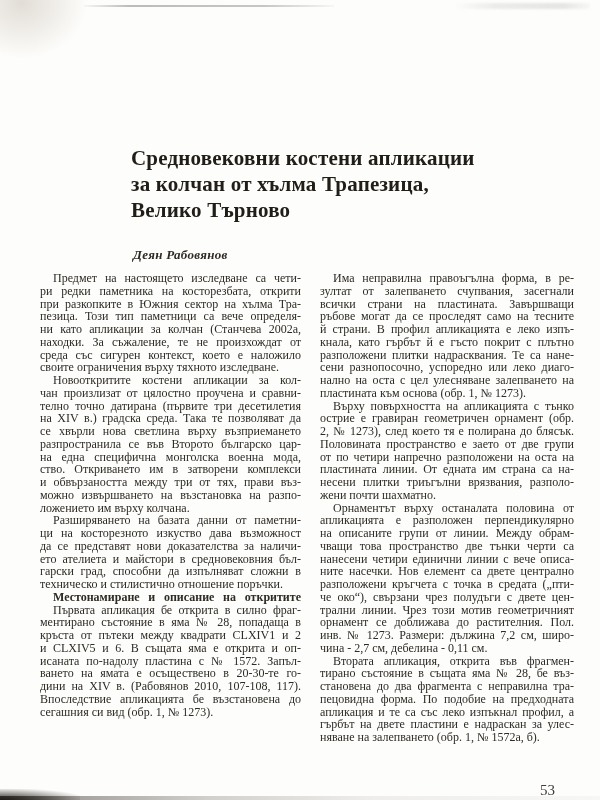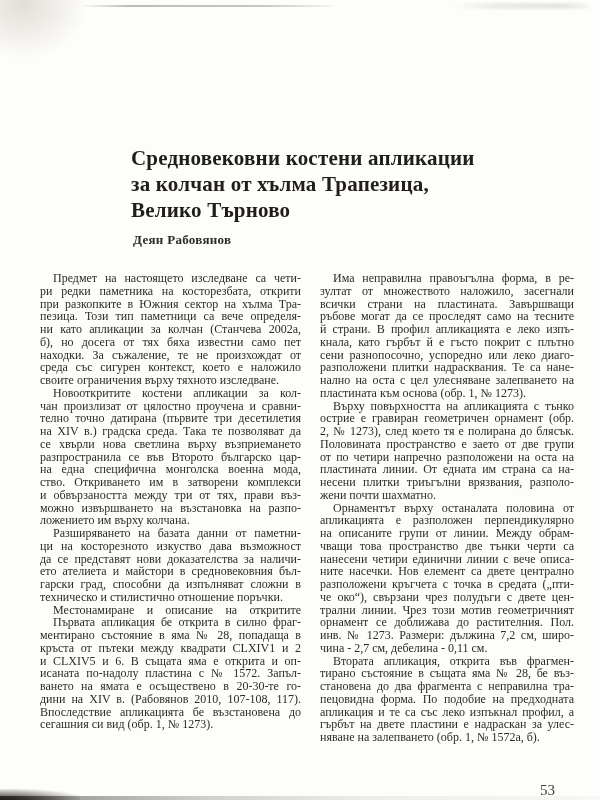--- a/index.html
+++ b/index.html
@@ -36,39 +36,40 @@
     position:absolute; left:0; bottom:0; width:80px; height:11px;
     background:radial-gradient(ellipse at 0% 100%, rgba(28,24,20,0.92), rgba(28,24,20,0) 78%);
   }
   
   .title {
     position:absolute; left:131px; top:145px;
     font-size:21px; font-weight:bold; line-height:26px;
     color:#211d17; letter-spacing:0.2px;
   }
   .author {
-    position:absolute; left:133px; top:232px;
+    position:absolute; left:133px; top:247px;
     font-size:13px; font-weight:bold; color:#2e2a24;
     letter-spacing:0.3px;
+    font-style:italic;
   }
   .col {
     position:absolute; top:272px;
     font-size:12px; color:#2e2a24;
   }
   .col-left  { left:40px;  width:261px; }
   .col-right { left:320px; width:254px; }
   .line {
     line-height:12.75px;
     text-align:justify;
     text-justify:inter-word;
     white-space:normal;
   }
   .line.jl { text-align-last:justify; }
   .line.ind { text-indent:13px; }
-  .block.heading { font-weight:normal; }
+  .block.heading { font-weight:bold; }
   .pagenum {
     position:absolute; left:540px; top:782px;
     font-size:15px; color:#403b35;
   }
 </style>
 </head>
 <body>
 
 <div class="page">
   <div class="corner-smudge"></div>
@@ -83,21 +84,20 @@
 
   <div class="author">Деян Рабовянов</div>
 
   <div class="col col-left" id="col-left">
       <div class="block para">
         <div class="line jl ind">Предмет на настоящето изследване са чети-</div>
         <div class="line jl">ри редки паметника на косторезбата, открити</div>
         <div class="line jl">при разкопките в Южния сектор на хълма Тра-</div>
         <div class="line jl">пезица. Този тип паметници са вече определя-</div>
         <div class="line jl">ни като апликации за колчан (Станчева 2002а,</div>
-        <div class="line jl">б), но досега от тях бяха известни само пет</div>
         <div class="line jl">находки. За съжаление, те не произхождат от</div>
         <div class="line jl">среда със сигурен контекст, което е наложило</div>
         <div class="line">своите ограничения върху тяхното изследване.</div>
       </div>
       <div class="block para">
         <div class="line jl ind">Новооткритите костени апликации за кол-</div>
         <div class="line jl">чан произлизат от цялостно проучена и сравни-</div>
         <div class="line jl">телно точно датирана (първите три десетилетия</div>
         <div class="line jl">на XIV в.) градска среда. Така те позволяват да</div>
         <div class="line jl">се хвърли нова светлина върху възприемането</div>
@@ -127,27 +127,27 @@
         <div class="line jl">исаната по-надолу пластина с № 1572. Запъл-</div>
         <div class="line jl">ването на ямата е осъществено в 20-30-те го-</div>
         <div class="line jl">дини на XIV в. (Рабовянов 2010, 107-108, 117).</div>
         <div class="line jl">Впоследствие апликацията бе възстановена до</div>
         <div class="line">сегашния си вид (обр. 1, № 1273).</div>
       </div>
     </div>
   <div class="col col-right" id="col-right">
       <div class="block para">
         <div class="line jl ind">Има неправилна правоъгълна форма, в ре-</div>
-        <div class="line jl">зултат от множеството наложило, засегнали</div>
+        <div class="line jl">зултат от залепването счупвания, засегнали</div>
         <div class="line jl">всички страни на пластината. Завършващи</div>
         <div class="line jl">ръбове могат да се проследят само на тесните</div>
         <div class="line jl">й страни. В профил апликацията е леко изпъ-</div>
         <div class="line jl">кнала, като гърбът й е гъсто покрит с плътно</div>
+        <div class="line jl">разположени плитки надрасквания. Те са нане-</div>
         <div class="line jl">сени разнопосочно, успоредно или леко диаго-</div>
-        <div class="line jl">разположени плитки надрасквания. Те са нане-</div>
         <div class="line jl">нално на оста с цел улесняване залепването на</div>
         <div class="line">пластината към основа (обр. 1, № 1273).</div>
       </div>
       <div class="block para">
         <div class="line jl ind">Върху повърхността на апликацията с тънко</div>
         <div class="line jl">острие е гравиран геометричен орнамент (обр.</div>
         <div class="line jl">2, № 1273), след което тя е полирана до блясък.</div>
         <div class="line jl">Половината пространство е заето от две групи</div>
         <div class="line jl">от по четири напречно разположени на оста на</div>
         <div class="line jl">пластината линии. От едната им страна са на-</div>

